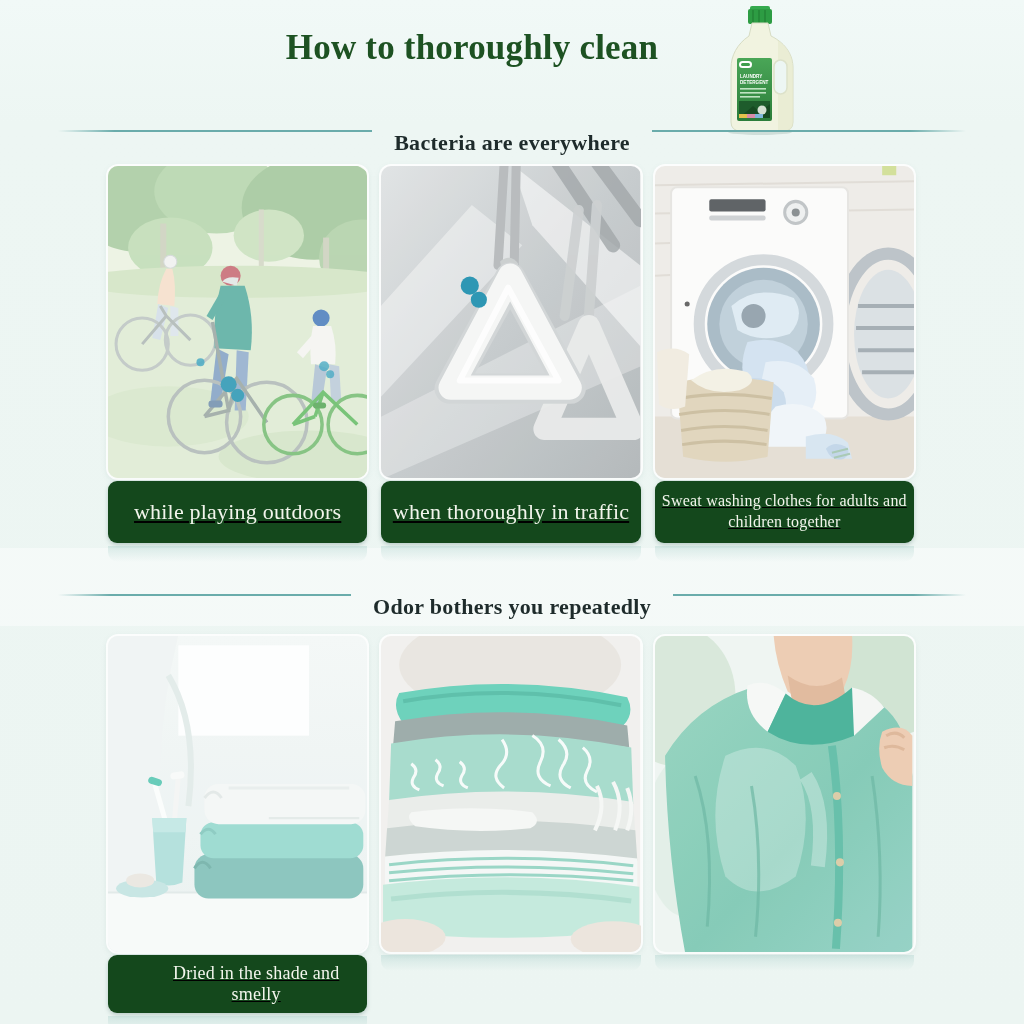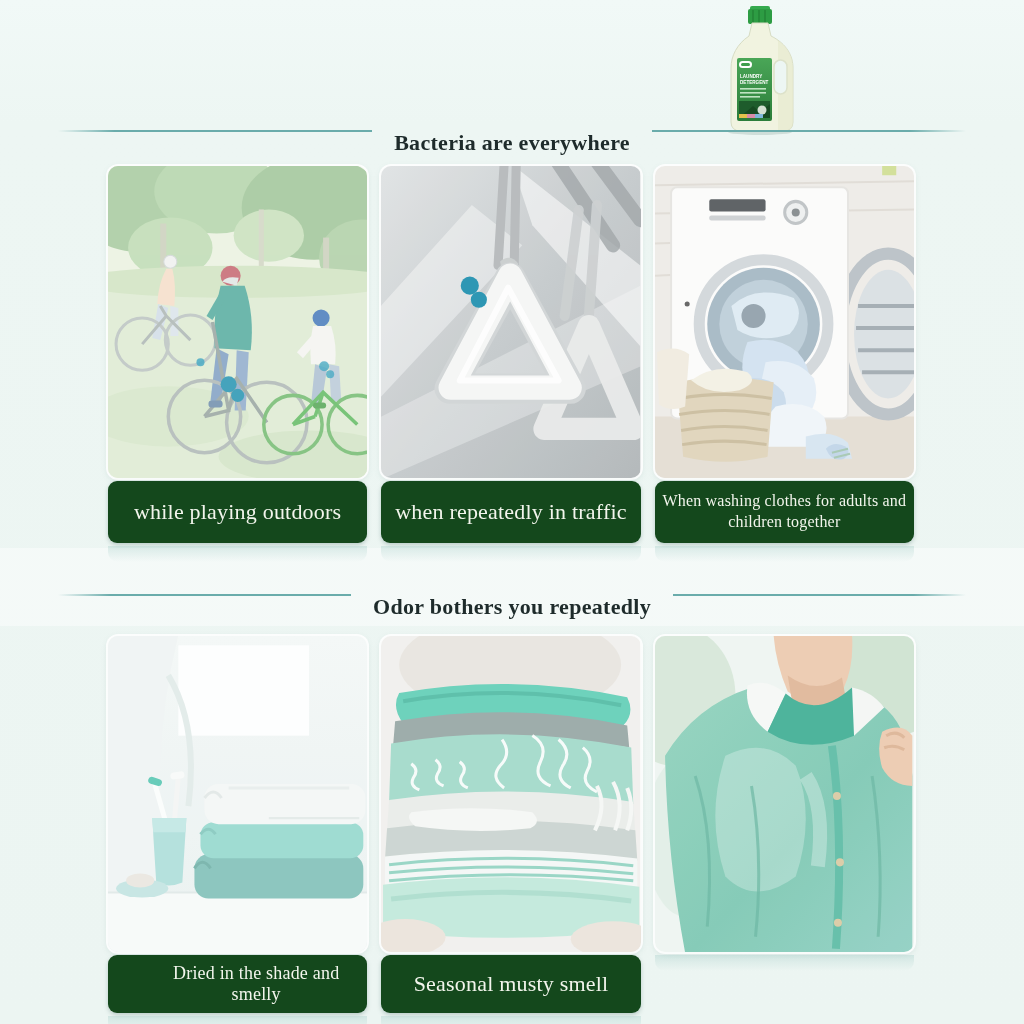--- a/index.html
+++ b/index.html
@@ -35,21 +35,21 @@
   .section-header .line.left  { background:linear-gradient(90deg, rgba(106,172,171,0), #6aacab 18%, #6aacab); }
   .section-header .line.right { background:linear-gradient(270deg, rgba(106,172,171,0), #6aacab 18%, #6aacab); }
   .section-header .heading {
     font-size:22px; font-weight:600; color:#1e2b2b; white-space:nowrap;
     letter-spacing:0.3px;
   }
 
   
   .grid {
     position:absolute; left:108px; width:806px;
-    display:grid; grid-template-columns:repeat(3,1fr); column-gap:14px;
+    display:grid; grid-template-columns:repeat(3,1fr); column-gap:14px;text-decoration:underline;
   }
   .grid.row1 { top:166px; }
   .grid.row2 { top:636px; }
   .card { display:flex; flex-direction:column; }
   .photo {
     border-radius:10px; overflow:hidden; background:#fff;
     box-shadow:0 0 0 2px rgba(255,255,255,0.85), 0 2px 6px rgba(120,160,155,0.25);
   }
   .row1 .photo { height:312px; }
   .row2 .photo { height:316px; }
@@ -69,20 +69,21 @@
     height:16px; margin-top:3px; border-radius:0 0 10px 10px; opacity:.55;
     background:linear-gradient(180deg, rgba(150,198,192,0.55), rgba(238,246,243,0));
   }
 </style>
 </head>
 <body>
 
 <div class="band b2"></div>
 
 <div class="title-wrap">
+  <div>How to thoroughly clean</div>
 </div>
 
 <div class="bottle">
   <svg viewBox="0 0 96 130">
     <defs>
       <linearGradient id="lblg" x1="0" y1="0" x2="0" y2="1">
         <stop offset="0" stop-color="#4aa657"></stop>
           <stop offset="1" stop-color="#2b7d3a"></stop>
       </linearGradient>
     </defs>
@@ -221,21 +222,21 @@
         <path d="M128 110 L187 221 L69 221 Z" fill="none" stroke="#f5f6f5" stroke-width="24" stroke-linejoin="round"></path>
         <path d="M126 122 L176 214 L78 214 Z" fill="none" stroke="#ffffff" stroke-width="6" stroke-linejoin="round" opacity="0.8"></path>
 
         <g>
           <circle cx="88" cy="120" r="9" fill="#1d8fae"></circle>
           <circle cx="97" cy="134" r="8" fill="#1d8fae"></circle>
         </g>
         <rect width="257" height="312" fill="#ffffff" opacity="0.08"></rect>
       </svg>
     </div>
-    <div class="caption">when repeatedly in traffic</div>
+    <div class="caption">when thoroughly in traffic</div>
     <div class="reflection"></div>
   </div>
 
   <div class="card">
     <div class="photo">
       <svg viewBox="0 0 258 312" preserveAspectRatio="xMidYMid slice">
         <rect width="258" height="312" fill="#eceae5"></rect>
         <g stroke="#ddd9d2" stroke-width="2">
           <line x1="0" y1="20" x2="258" y2="16"></line>
             <line x1="0" y1="48" x2="258" y2="44"></line>
@@ -287,21 +288,21 @@
               <path d="M24 248 Q70 240 114 248"></path>
             <path d="M26 264 Q70 256 112 264"></path>
               <path d="M27 278 Q70 271 111 278"></path>
           </g>
           <path d="M36 214 Q60 196 92 206 Q104 216 84 224 Q54 230 36 214 Z" fill="#f2efe2"></path>
           <path d="M2 186 Q20 178 34 188 L30 240 Q16 246 4 238 Z" fill="#efeadd"></path>
         </g>
         <rect width="258" height="312" fill="#ffffff" opacity="0.12"></rect>
       </svg>
     </div>
-    <div class="caption small">When washing clothes for adults and children together</div>
+    <div class="caption small">Sweat washing clothes for adults and children together</div>
     <div class="reflection"></div>
   </div>
 </div>
 
 <div class="section-header h2">
   <div class="line left"></div>
   <div class="heading">Odor bothers you repeatedly</div>
   <div class="line right"></div>
 </div>
 
@@ -392,21 +393,20 @@
         </g>
 
         <path d="M2 248 Q128 232 256 250 L256 292 Q128 308 2 294 Z" fill="#bfe8da"></path>
         <path d="M10 262 Q128 248 248 264" stroke="#a9dccb" stroke-width="5" fill="none"></path>
 
         <ellipse cx="24" cy="300" rx="40" ry="18" fill="#eae3da"></ellipse>
         <ellipse cx="230" cy="302" rx="42" ry="18" fill="#eae3da"></ellipse>
         <rect width="257" height="316" fill="#ffffff" opacity="0.1"></rect>
       </svg>
     </div>
-    <div class="caption">Seasonal musty smell</div>
     <div class="reflection"></div>
   </div>
 
   <div class="card">
     <div class="photo">
       <svg viewBox="0 0 258 316" preserveAspectRatio="xMidYMid slice">
         <defs>
           <linearGradient id="shirtg" x1="0" y1="0" x2="1" y2="1">
             <stop offset="0" stop-color="#8fd2bc"></stop>
               <stop offset="0.55" stop-color="#7cc7b2"></stop>

